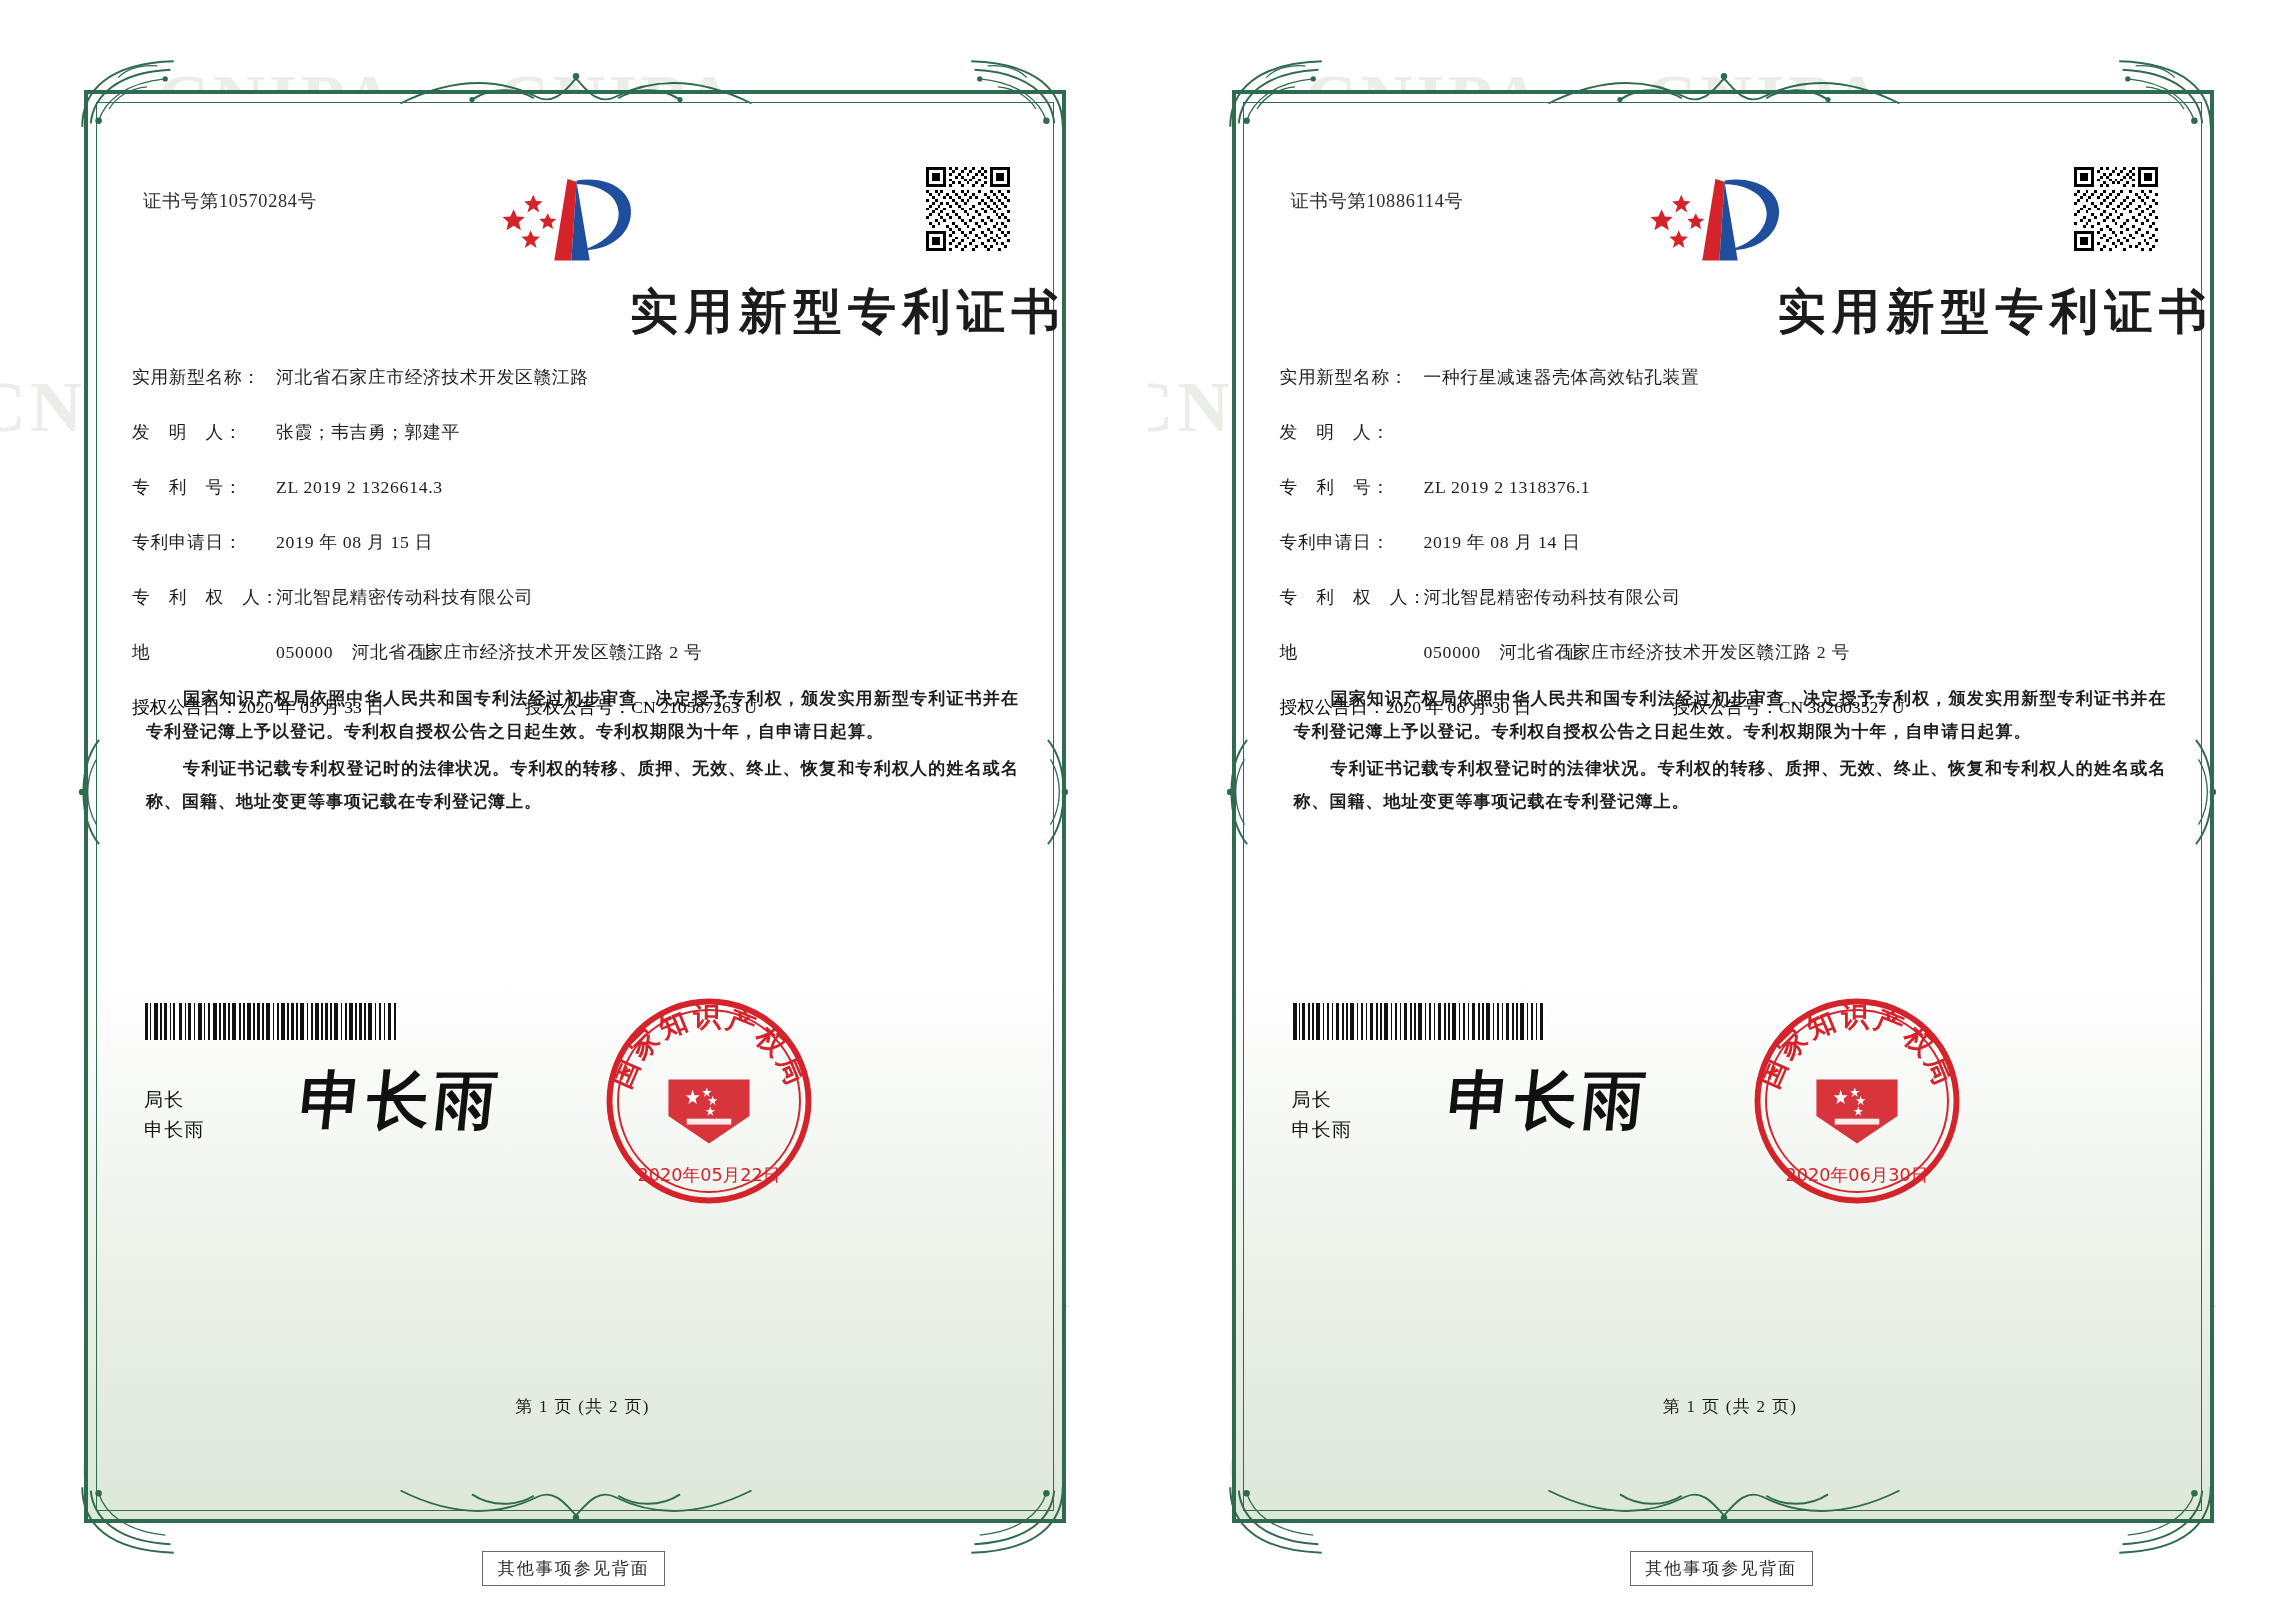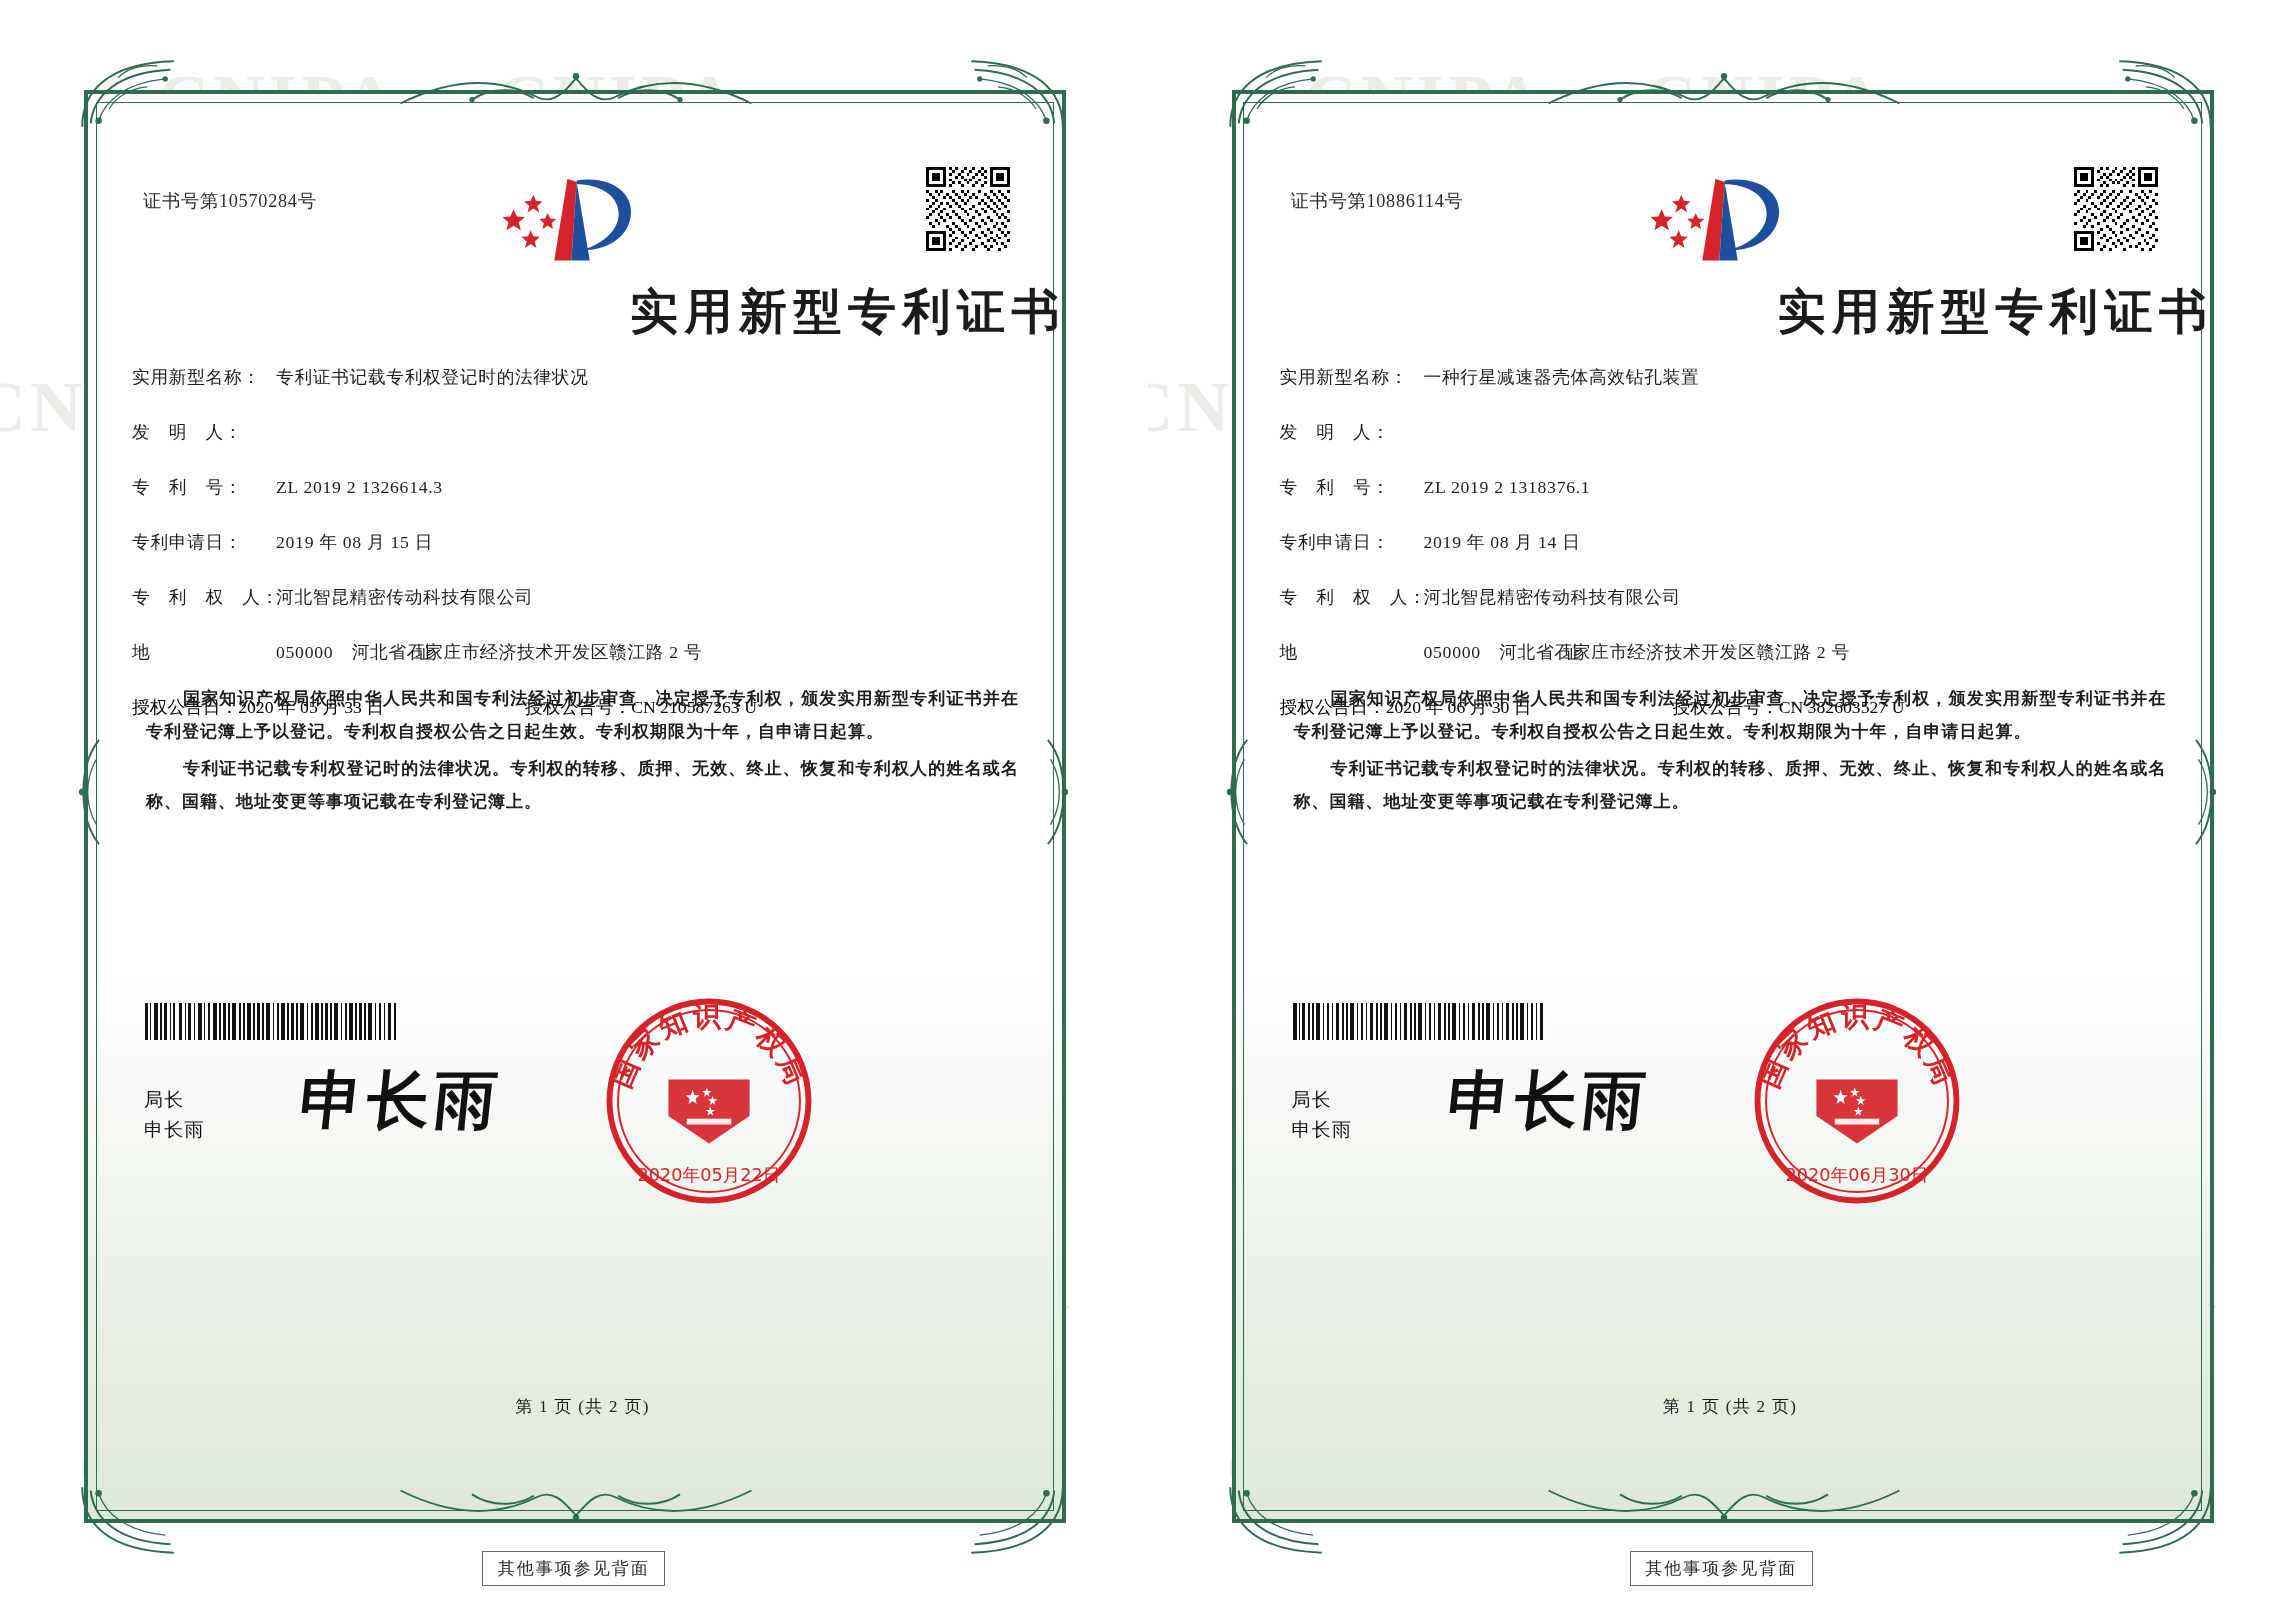--- a/index.html
+++ b/index.html
@@ -594,24 +594,25 @@
               <rect x="25" y="28" width="1" height="1"></rect>
           </g>
         </svg>
       </div>
 
       <div class="title">实用新型专利证书</div>
 
       <div class="fields">
         <div class="field-row">
           <span class="fl spread1">实用新型名称：</span>
-          <span class="fv">专利证书记载专利权登记时的法律状况</span>
+          <span class="fv">河北省石家庄市经济技术开发区赣江路</span>
         </div>
         <div class="field-row">
           <span class="fl spread1">发　明　人：</span>
+          <span class="fv">张霞；韦吉勇；郭建平</span>
         </div>
         <div class="field-row">
           <span class="fl spread1">专　利　号：</span>
           <span class="fv">ZL 2019 2 1326614.3</span>
         </div>
         <div class="field-row">
           <span class="fl spread1">专利申请日：</span>
           <span class="fv">2019 年 08 月 15 日</span>
         </div>
         <div class="field-row">

